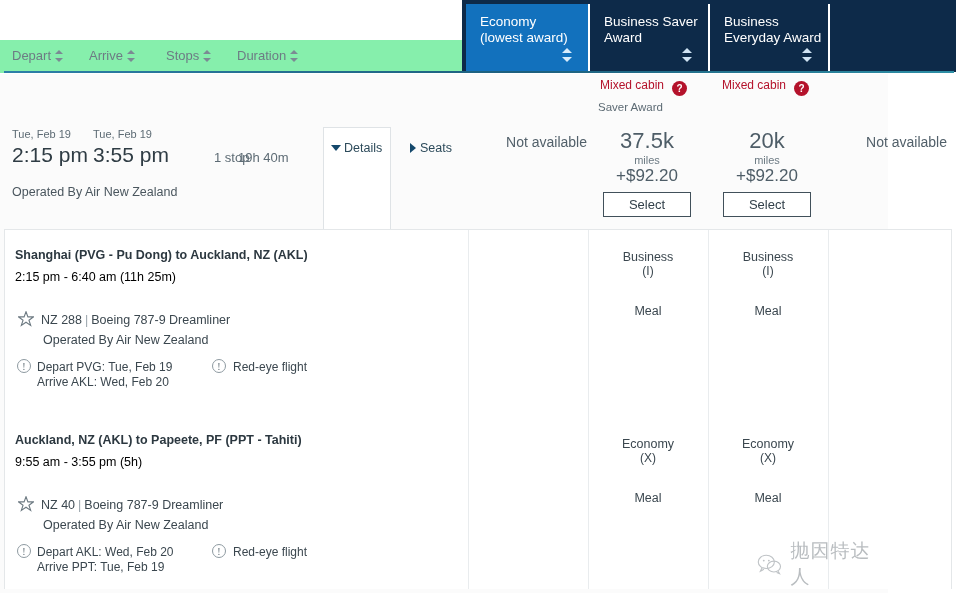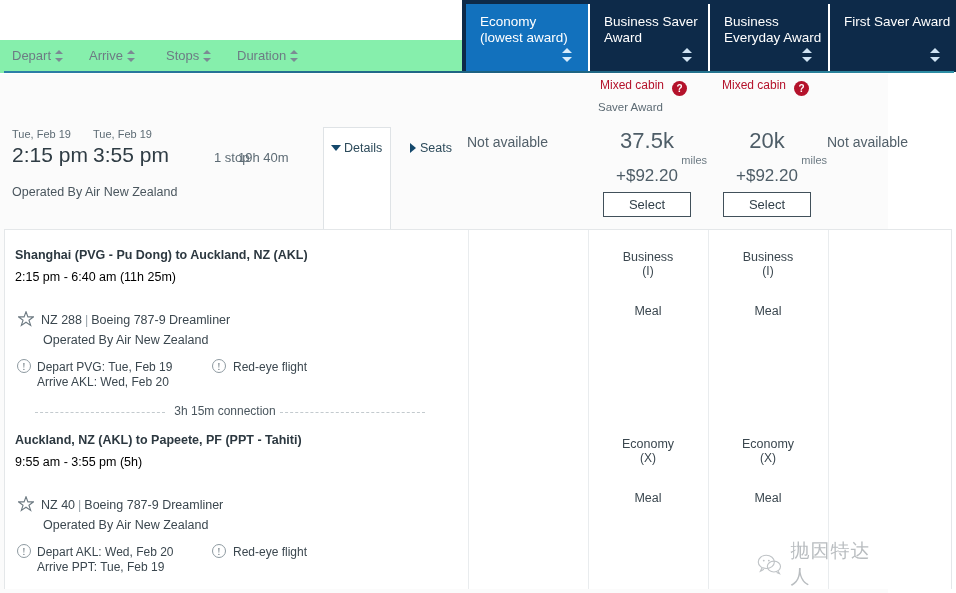--- a/index.html
+++ b/index.html
@@ -227,35 +227,35 @@
     top: 0; width: 120px;
     text-align: center;
   }
   #pcol0 { left: 467px; }
   #pcol1 { left: 587px; }
   #pcol2 { left: 707px; }
   #pcol3 { left: 827px; }
   .not-avail {
     position: absolute;
     top: 16px; left: 0; width: 120px;
-    text-align: left;
+    text-align: right;
     font-size: 14px;
     color: #52606a;
   }
   .miles-num {
     position: absolute;
     top: 10px; left: 0; width: 120px;
     text-align: center;
     font-size: 22px;
     color: #4e5d67;
   }
   .miles-word {
     position: absolute;
     top: 36px; left: 0; width: 120px;
-    text-align: right;
+    text-align: center;
     font-size: 11px;
     color: #6c7a83;
   }
   .cash {
     position: absolute;
     top: 48px; left: 0; width: 120px;
     text-align: center;
     font-size: 17px;
     color: #4e5d67;
   }
@@ -423,25 +423,20 @@
       <span class="tab-l2">Award</span>
       <span class="sortarrows"></span>
     </div>
 
     <div class="tab" id="tab2">
       <span class="tab-l1">Business</span>
       <span class="tab-l2">Everyday Award</span>
       <span class="sortarrows"></span>
     </div>
 
-    <div class="tab" id="tab3">
-      <span class="tab-l1">First Saver Award</span>
-      <span class="tab-l2"></span>
-      <span class="sortarrows"></span>
-    </div>
   </div>
 
   <div class="sortbar">
     <div class="sort-item" id="sort0">
       <span class="lbl">Depart</span><span class="mini-arrows"></span>
     </div>
     <div class="sort-item" id="sort1">
       <span class="lbl">Arrive</span><span class="mini-arrows"></span>
     </div>
     <div class="sort-item" id="sort2">
@@ -518,25 +513,20 @@
       </div>
       <div class="seg-operated">Operated By Air New Zealand</div>
 
       <div class="excl" id="s1ex1">!</div>
       <div class="note" id="s1note1">Depart PVG: Tue, Feb 19</div>
       <div class="note" id="s1note1b">Arrive AKL: Wed, Feb 20</div>
       <div class="excl" id="s1ex2">!</div>
       <div class="note" id="s1note2">Red-eye flight</div>
     </div>
 
-    <div class="connection">
-      <div class="conn-line" id="connL"></div>
-      <div class="conn-text">3h 15m connection</div>
-      <div class="conn-line" id="connR"></div>
-    </div>
 
     <div class="seg" id="seg2">
       <div class="seg-route">Auckland, NZ (AKL) to Papeete, PF (PPT - Tahiti)</div>
       <div class="seg-times">9:55 am - 3:55 pm (5h)</div>
       <svg class="star-icon" viewBox="0 0 20 20">
         <polygon points="10,1 12.4,7.4 19.2,7.4 13.7,11.5 15.8,18 10,14 4.2,18 6.3,11.5 0.8,7.4 7.6,7.4" fill="none" stroke="#6d7a82" stroke-width="1.4"></polygon>
       </svg>
       <div class="seg-flight">
         <span>NZ 40</span><span class="sep">|</span><span>Boeing 787-9 Dreamliner</span>
       </div>

